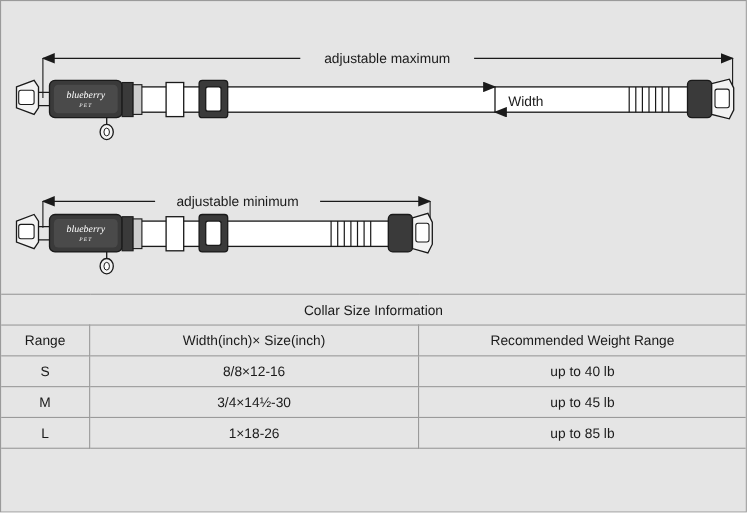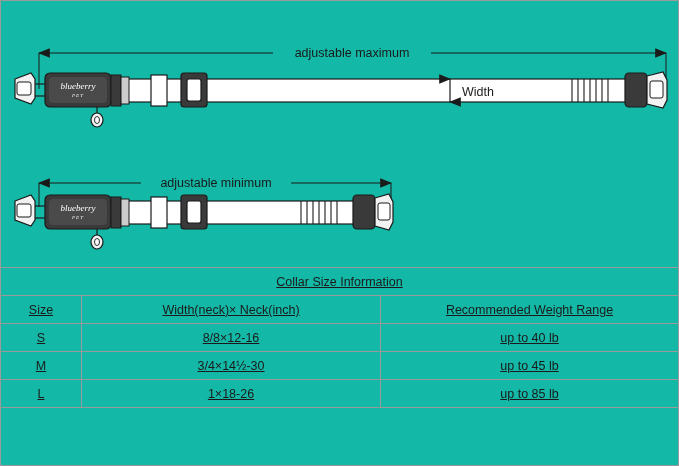--- a/index.html
+++ b/index.html
@@ -8,21 +8,21 @@
     background: #ffffff;
   }
   body {
     font-family: "Liberation Sans", sans-serif;
     color: #1a1a1a;
   }
   #page {
     position: relative;
     width: 679px;
     height: 466px;
-    background: #14b8a6;
+    background: #e5e5e5;
     border: 1px solid #9a9a9a;
     box-sizing: border-box;
     overflow: hidden;
   }
   .diagram-area {
     position: relative;
     width: 100%;
     height: 266px;
   }
   .diagram-area svg {
@@ -42,21 +42,20 @@
   .table-wrap {
     position: absolute;
     left: 0;
     top: 266px;
     width: 677px;
   }
   table.size-table {
     border-collapse: collapse;
     width: 100%;
     font-size: 12.5px;
-    text-decoration: underline;
   }
   table.size-table td, table.size-table th {
     border-top: 1px solid #9a9a9a;
     border-bottom: 1px solid #9a9a9a;
     border-left: 1px solid #9a9a9a;
     border-right: 1px solid #9a9a9a;
     padding: 5px 4px;
     text-align: center;
     font-weight: normal;
     color: #1a1a1a;
@@ -196,22 +195,22 @@
     </svg>
   </div>
 
   <div class="table-wrap">
     <table class="size-table">
       <tbody>
         <tr class="caption-row">
           <td colspan="3">Collar Size Information</td>
         </tr>
         <tr>
-          <th class="col-size">Size</th>
-          <th class="col-width">Width(neck)× Neck(inch)</th>
+          <th class="col-size">Range</th>
+          <th class="col-width">Width(inch)× Size(inch)</th>
           <th class="col-weight">Recommended Weight Range</th>
         </tr>
         <tr>
           <td>S</td>
           <td>8/8×12-16</td>
           <td>up to 40 lb</td>
         </tr>
         <tr>
           <td>M</td>
           <td>3/4×14½-30</td>

